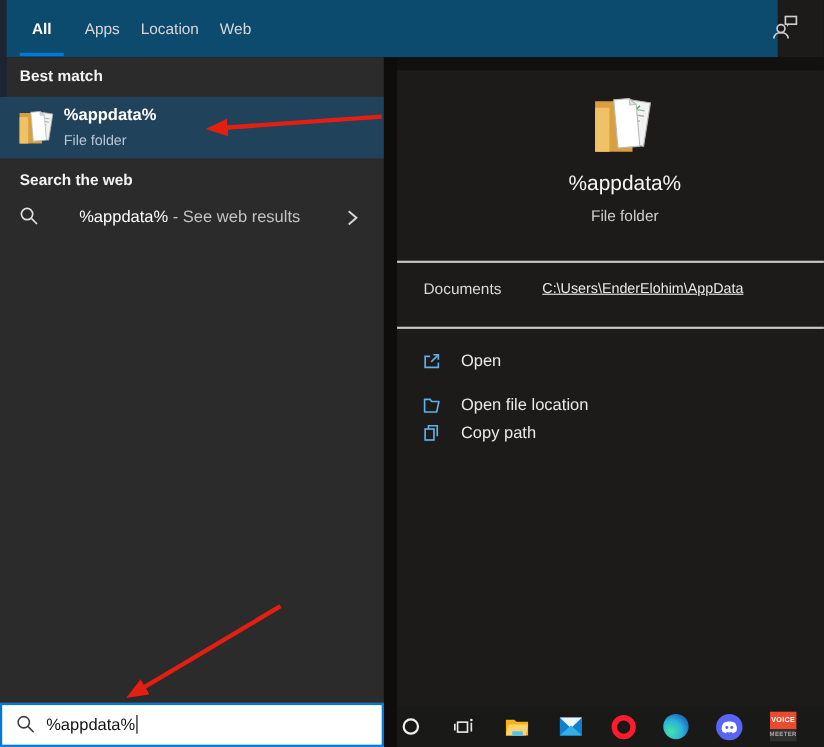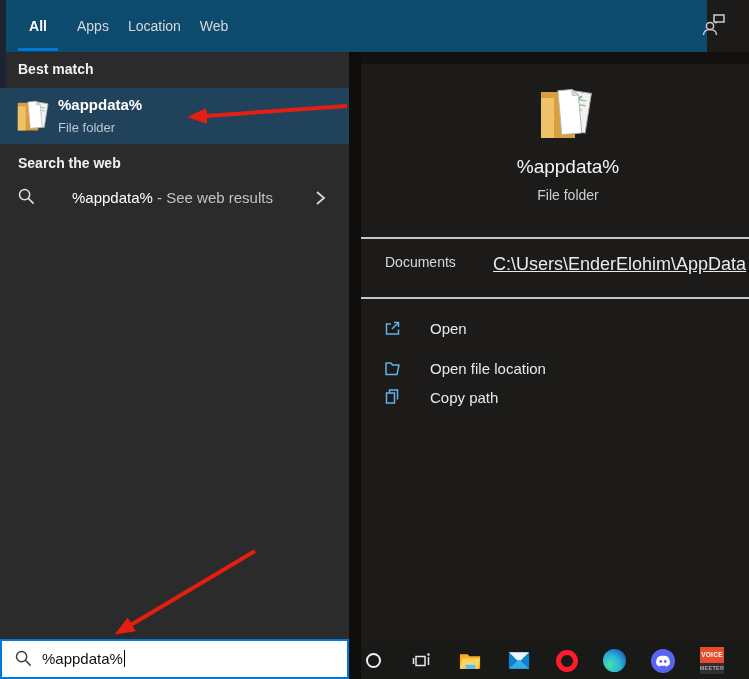--- a/index.html
+++ b/index.html
@@ -44,25 +44,25 @@
   .gutter { position:absolute; left:349px; top:52px; width:12px; height:627px; background:#0e0d0c; }
   .top-strip { position:absolute; left:361px; top:52px; width:388px; height:12px; background:#121110; }
   .preview { position:absolute; left:361px; top:64px; width:388px; height:578px; background:#1c1b1a; }
   .pv-head { position:absolute; left:0; top:0; width:100%; padding-left:26px; text-align:center; }
   .pv-folder { margin-top:22px; }
   .pv-title { margin-top:10px; font-size:19px; color:#f5f5f5; }
   .pv-sub { margin-top:9px; font-size:14px; color:#cfcfcf; }
   .divider { position:absolute; left:0; width:388px; height:2px; background:#c7c7c7; }
   .div1 { top:173px; } .div2 { top:233px; }
   .loc-label { position:absolute; left:24px; top:190px; font-size:14px; color:#d9d9d9; }
-  .loc-link { position:absolute; left:132px; top:190px; font-size:18px; color:#eaeaea;
+  .loc-link { position:absolute; left:132px; top:190px; font-size:13px; color:#eaeaea;
               text-decoration:underline; cursor:pointer; }
   .action-row { position:absolute; left:0; width:388px; height:26px; display:flex; align-items:center;
-                gap:28px; padding-left:22px; cursor:pointer; }
-  .ar1 { top:251px; } .ar2 { top:291px; } .ar3 { top:316px;align-items:flex-end; }
+                gap:17px; padding-left:22px; cursor:pointer; }
+  .ar1 { top:251px; } .ar2 { top:291px; } .ar3 { top:316px; }
   .action-label { font-size:15px; color:#e9e9e9; }
   
   .taskbar { position:absolute; left:361px; top:642px; width:388px; height:37px; background:#191918;
              display:flex; align-items:center; padding-left:2px; }
   .tb-slot { width:24px; height:28px; margin-right:25px; display:flex; align-items:center; justify-content:center; cursor:pointer; }
   .cortana-ring { width:15px; height:15px; border:2px solid #f0f0f0; border-radius:50%; }
   .opera-ring { width:22px; height:22px; border:5px solid #ff1b2d; border-radius:50%; }
   .edge-ball { width:23px; height:23px; border-radius:50%;
                background:radial-gradient(circle at 30% 70%, #47e2a9 0%, #2bb3d8 45%, #1967c0 80%, #0c4a92 100%); }
   .discord-ball { width:24px; height:24px; border-radius:50%; background:#5865f2; display:flex; align-items:center; justify-content:center; }

